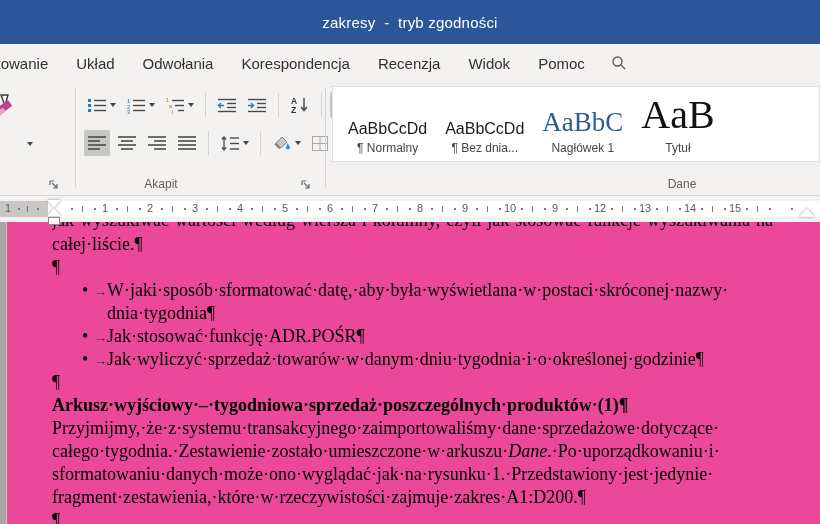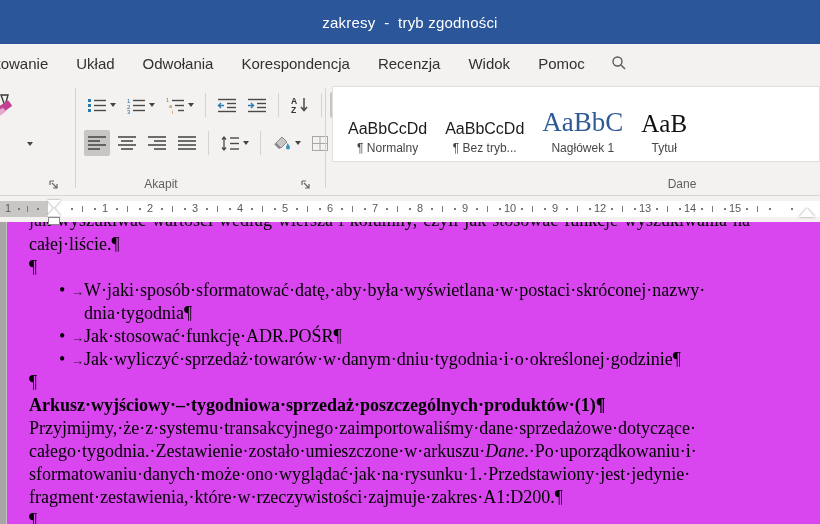--- a/index.html
+++ b/index.html
@@ -45,21 +45,21 @@
 
   
   .gallery { position:absolute; left:332px; top:4px; width:488px; height:76px; background:#ffffff;
              border:1px solid #e1dfdd; display:flex; align-items:stretch; overflow:hidden; padding-left:6px; }
   .styleitem { display:flex; flex-direction:column; justify-content:flex-end; align-items:center;
                padding:4px 9px 6px; cursor:default; }
   .sample { display:flex; align-items:flex-end; height:46px; white-space:nowrap; }
   .sample.sans   { font-size:16px; color:#1b1b1b; }
   .sample.h1     { font-family:"Liberation Serif",serif; font-size:27px; color:#2e5b97; }
   .sample.h2     { font-family:"Liberation Serif",serif; font-size:24px; color:#4d6b96; }
-  .sample.title  { font-family:"Liberation Serif",serif; font-size:25px; color:#111; }
+  .sample.title  { font-family:"Liberation Serif",serif; font-size:40px; color:#111; }
   .stylelabel { font-size:12px; color:#484644; margin-top:3px; white-space:nowrap; }
 
   
   .rulerband { position:absolute; left:0; top:196px; width:820px; height:26px; background:#f3f2f1; }
   .ruler-active { position:absolute; left:48px; top:5px; width:772px; height:16px; background:#ffffff; }
   .ruler-margin { position:absolute; left:0; top:5px; width:48px; height:16px; background:#c9c7c6; }
   .rnum { position:absolute; top:6px; font-size:11px; color:#595959; transform:translateX(-50%); }
   .rdot { position:absolute; top:12px; width:2px; height:2px; background:#7a7a7a; }
   .rtick { position:absolute; top:10px; width:1px; height:6px; background:#7a7a7a; }
   .ind-first { position:absolute; left:47px; top:4px; width:0; height:0; z-index:6;
@@ -68,22 +68,22 @@
   .ind-hang { position:absolute; left:47px; top:12px; width:0; height:0; z-index:6;
               border-left:7px solid transparent; border-right:7px solid transparent; border-bottom:8px solid #fdfdfd;
               filter:drop-shadow(0 0 1px #8a8a8a); }
   .ind-left { position:absolute; left:48px; top:21px; width:12px; height:8px; background:#fdfdfd;
               border:1px solid #8a8a8a; z-index:6; }
   .ind-right { position:absolute; left:799px; top:12px; width:0; height:0; z-index:6;
                border-left:8px solid transparent; border-right:8px solid transparent; border-bottom:9px solid #fdfdfd;
                filter:drop-shadow(0 0 1px #8a8a8a); }
 
   
-  .page { position:absolute; left:6px; top:222px; width:814px; height:302px; background:#d946ef;
-          border-left:1px solid #c6c4c2; padding-left:22px; overflow:hidden;
+  .page { position:absolute; left:6px; top:222px; width:814px; height:302px; background:#ec4899;
+          border-left:1px solid #c6c4c2; padding-left:45px; overflow:hidden;
           font-family:"Liberation Serif","DejaVu Serif",serif; font-size:18px; color:#000; }
   .line { height:23px; line-height:23px; white-space:nowrap; }
   .line.clipped { height:11px; overflow:hidden; }
   .line.clipped span { display:block; margin-top:-13px; }
   .line.heading { font-weight:bold; }
   .line.bullet .b { display:inline-block; width:12px; margin-left:30px; }
   .line.bullet .arr { display:inline-block; width:13px; font-size:13px; color:#222; }
   .line.bcont { padding-left:55px; }
   .line .it { font-style:italic;text-align:right; }
 </style>
@@ -323,21 +323,21 @@
 
   <div class="vdiv" style="left:325px;"></div>
 
   <div class="gallery" id="styles">
       <div class="styleitem">
         <div class="sample sans">AaBbCcDd</div>
         <div class="stylelabel">¶ Normalny</div>
       </div>
       <div class="styleitem">
         <div class="sample sans">AaBbCcDd</div>
-        <div class="stylelabel">¶ Bez tryb...</div>
+        <div class="stylelabel">¶ Bez dnia...</div>
       </div>
       <div class="styleitem">
         <div class="sample h1">AaBbC</div>
         <div class="stylelabel">Nagłówek 1</div>
       </div>
       <div class="styleitem">
         <div class="sample title">AaB</div>
         <div class="stylelabel">Tytuł</div>
       </div>
     </div>

